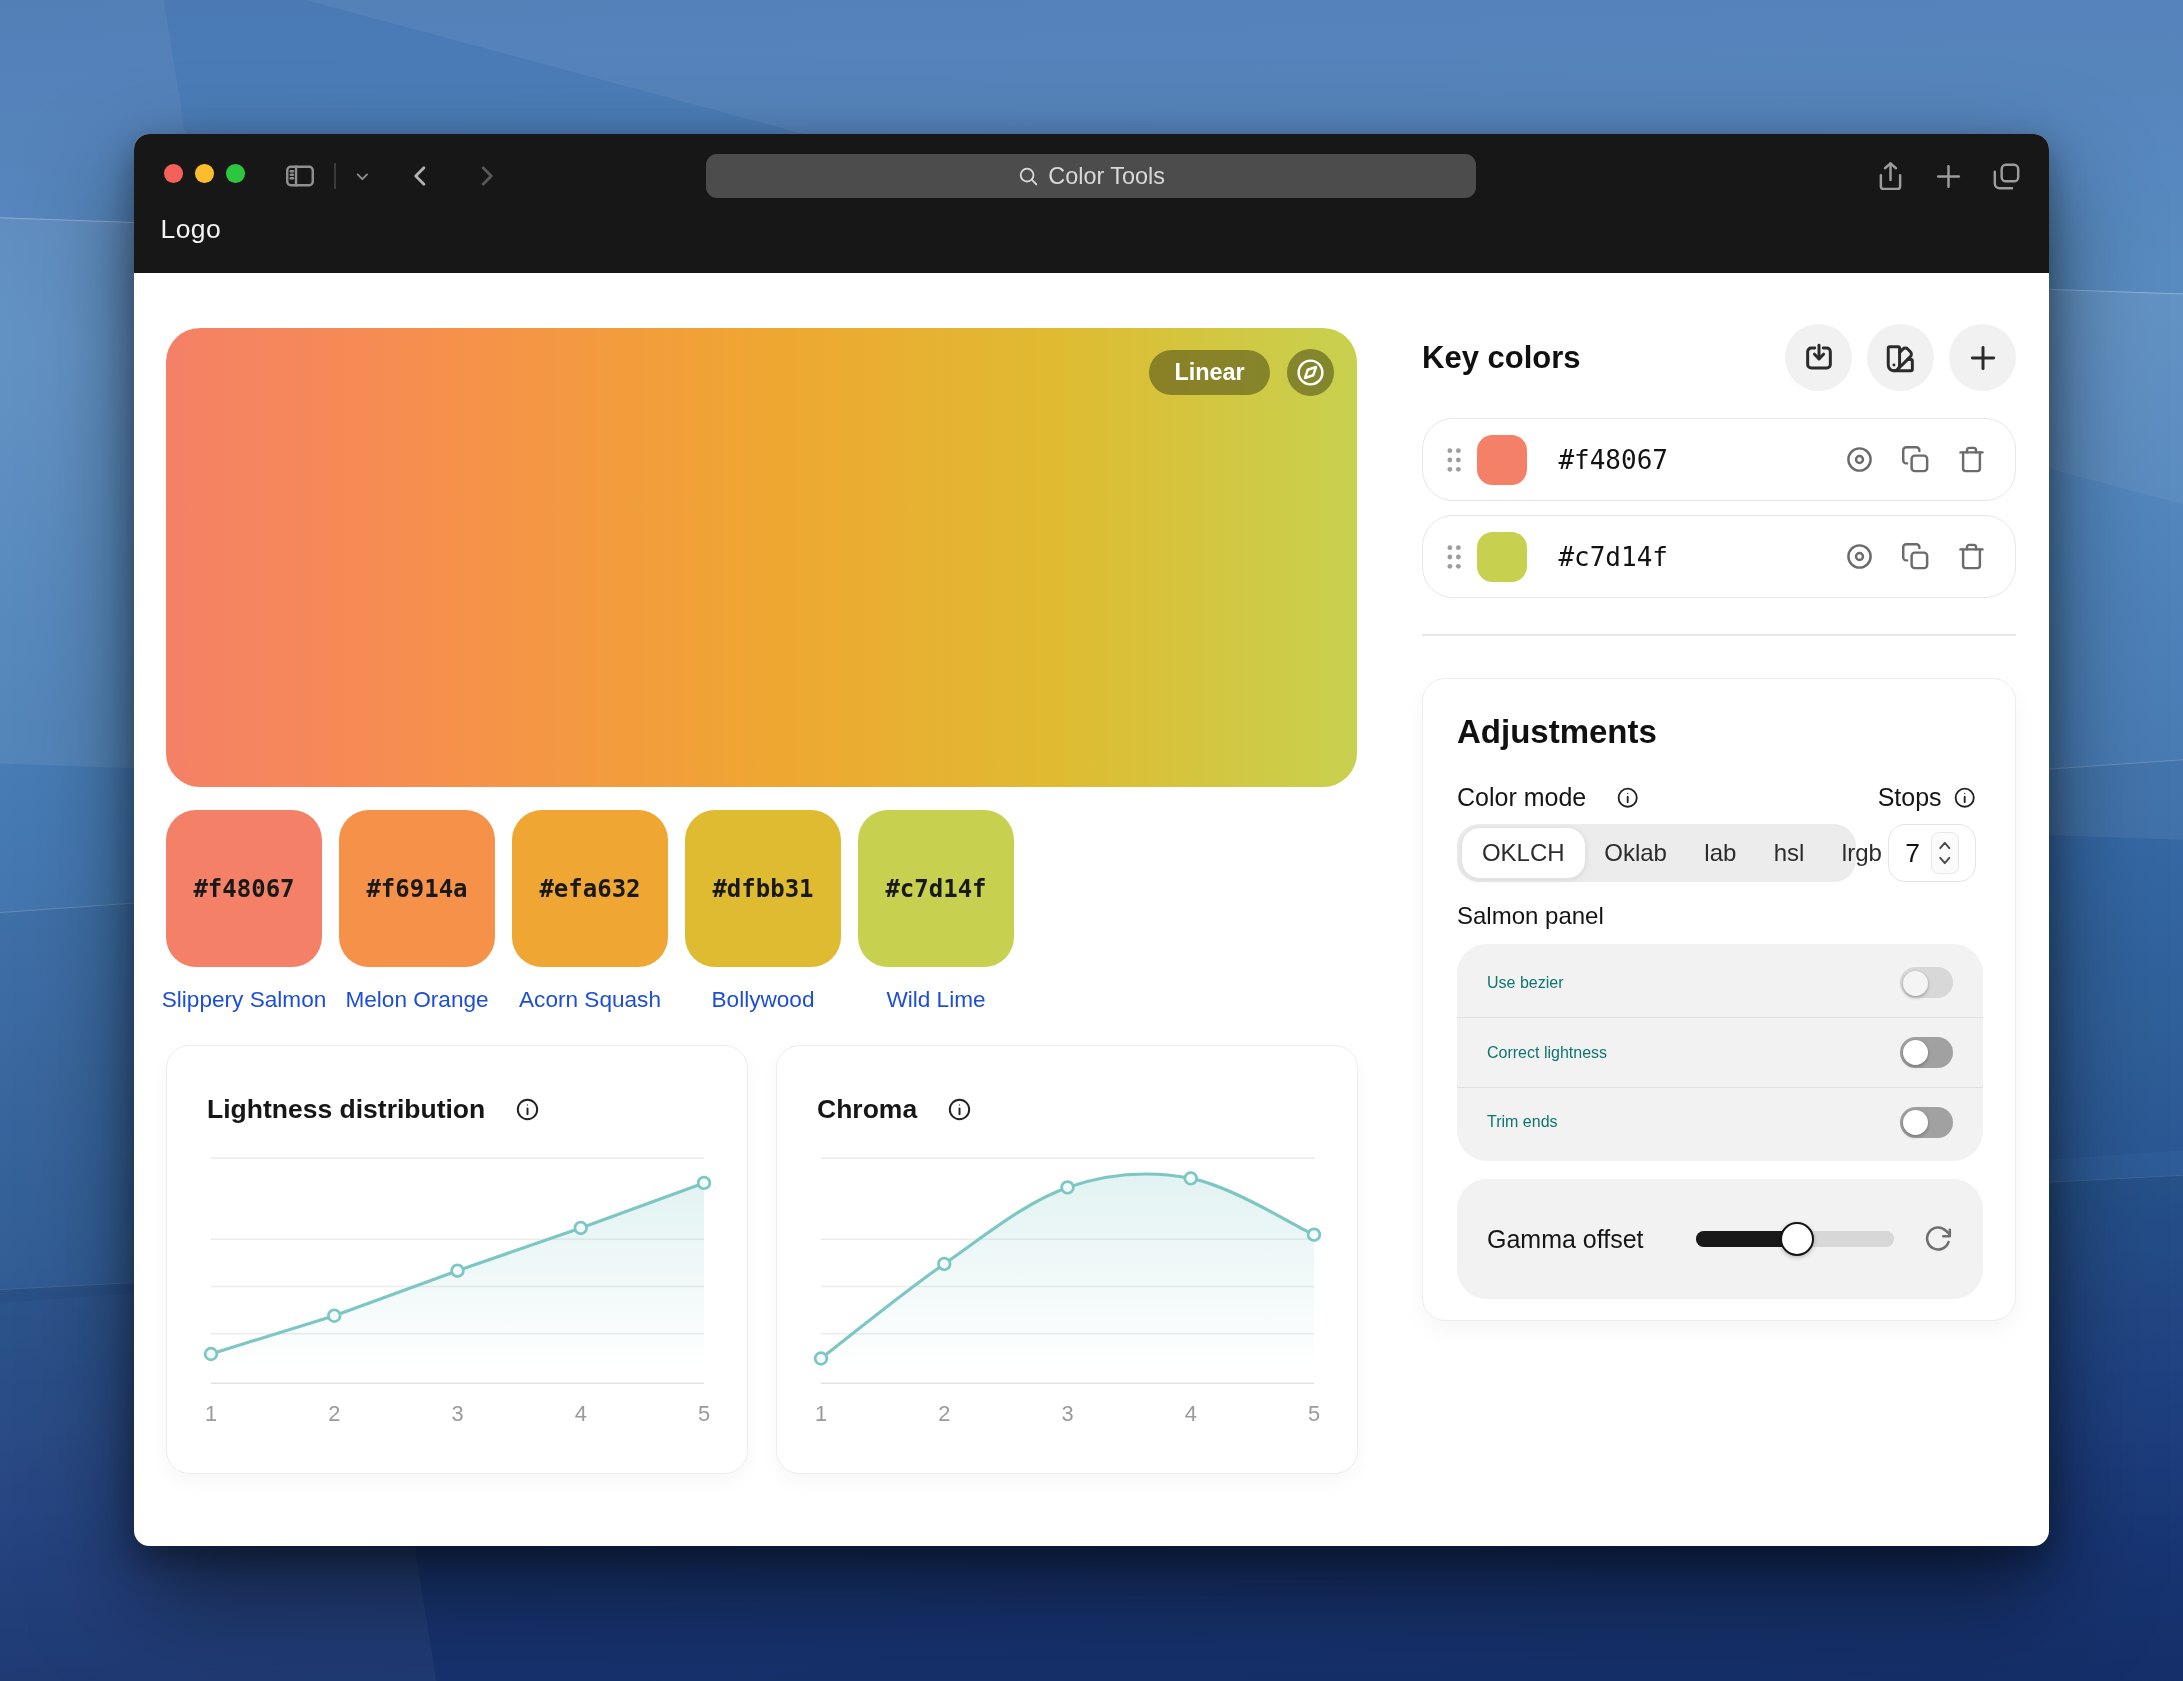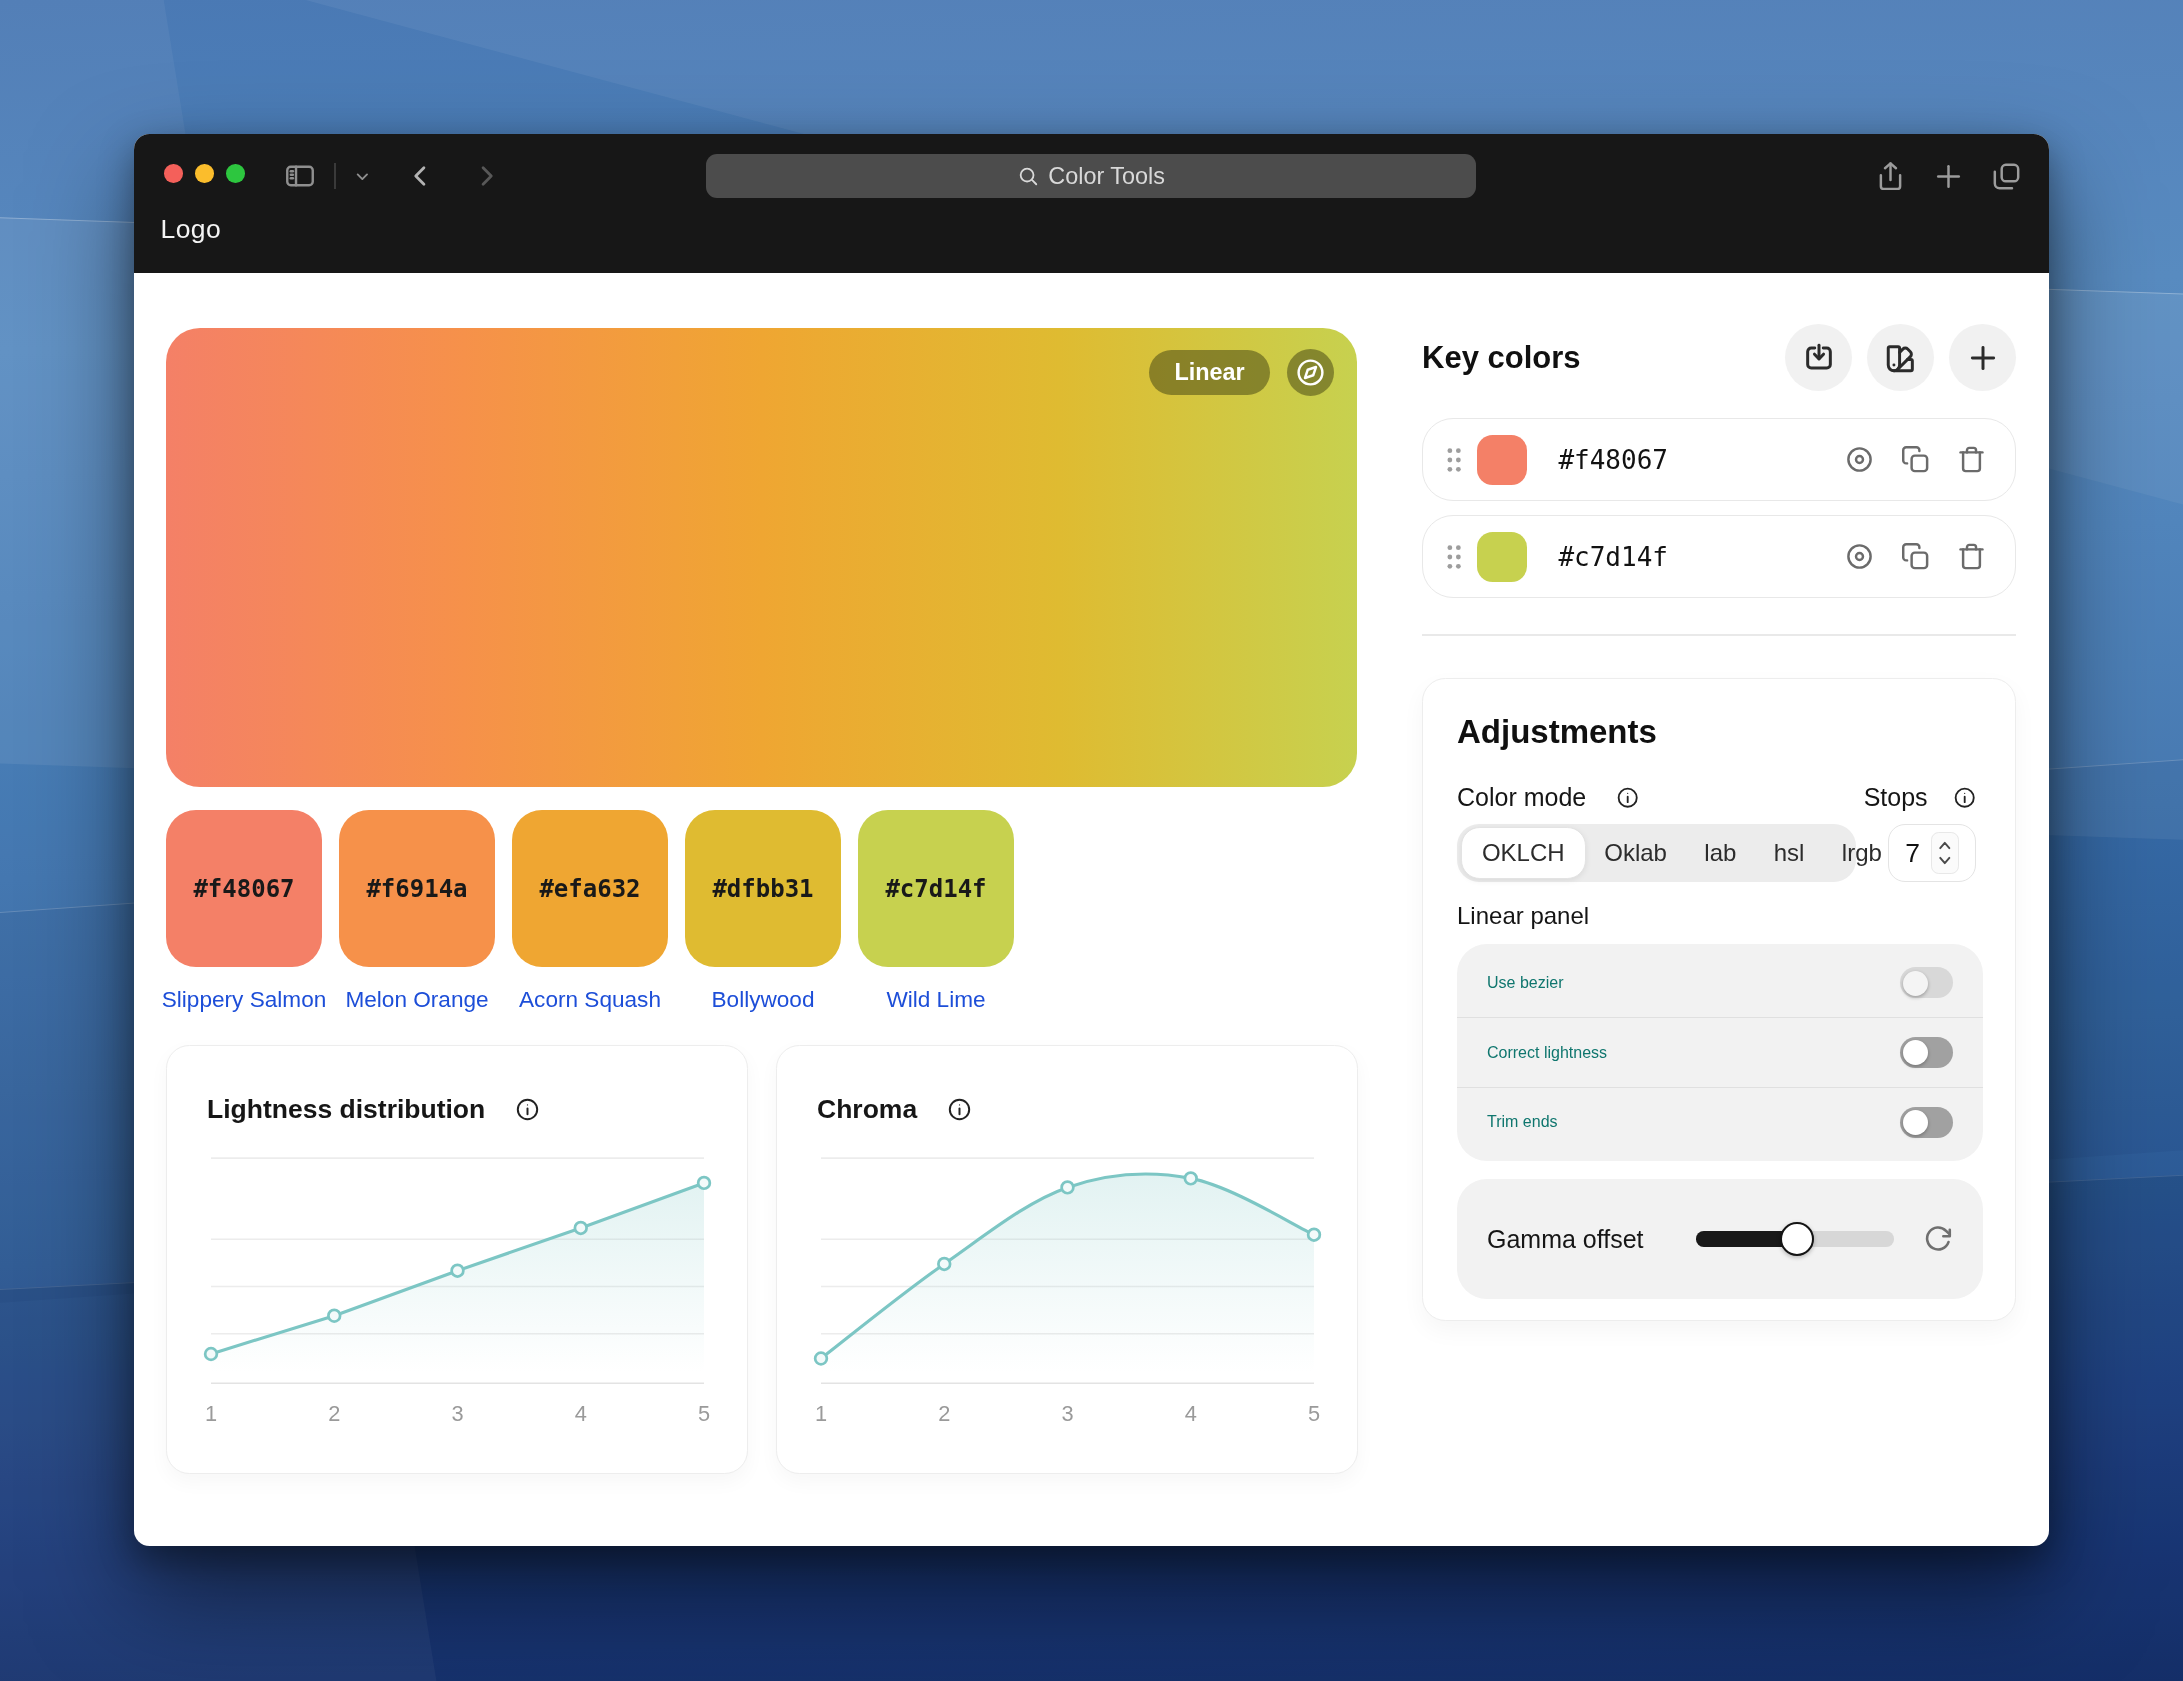--- a/index.html
+++ b/index.html
@@ -75,21 +75,21 @@
   .key-hex{font-family:"DejaVu Sans Mono","Liberation Mono",monospace;font-size:26px;color:#121212;}
   .key-icons{margin-left:auto;display:flex;gap:25px;color:#6b6b6b;}
   .key-icons .ico{display:flex;}
 
   .side-divider{position:absolute;left:1288px;top:361px;width:594px;height:1.6px;background:#e9e9e9;}
 
   .adjust-card{position:absolute;left:1288px;top:405px;width:594px;height:643px;background:#fff;border:1.6px solid #ededed;
     border-radius:23.4px;box-shadow:0 9.3px 23.4px rgba(0,0,0,0.04);box-sizing:border-box;}
   .adjust-title{position:absolute;left:34px;top:34px;font-size:33px;font-weight:700;color:#101010;}
   .label-row-left{position:absolute;left:34px;top:104px;display:flex;align-items:center;gap:30px;font-size:25px;font-weight:500;color:#151515;}
-  .label-row-right{position:absolute;right:39px;top:104px;display:flex;align-items:center;gap:25px;font-size:25px;font-weight:500;color:#151515;}
+  .label-row-right{position:absolute;right:39px;top:104px;display:flex;align-items:center;gap:11px;font-size:25px;font-weight:500;color:#151515;}
   .segmented{position:absolute;left:34px;top:145px;width:399px;height:58px;background:#ececec;border-radius:22px;
     display:flex;align-items:center;padding:0 3.9px;box-sizing:border-box;justify-content:space-between;}
   .segment{font-size:24px;color:#2c2c2c;padding:0 18.7px;height:50px;display:flex;align-items:center;border-radius:18.7px;white-space:nowrap;}
   .segment.selected{background:#fff;border:1.6px solid #e3e3e3;box-shadow:0 1.6px 6.2px rgba(0,0,0,0.08);font-weight:500;padding:0 20px;}
   .stops-box{position:absolute;right:39px;top:145px;width:88px;height:58px;border:1.6px solid #e4e4e4;border-radius:17px;
     display:flex;align-items:center;justify-content:center;gap:11px;box-sizing:border-box;}
   .stops-value{font-size:26.5px;color:#111;}
   .stepper{width:28px;height:42px;border:1.6px solid #e8e8e8;border-radius:7.8px;background:#fbfbfb;display:flex;flex-direction:column;
     align-items:center;justify-content:center;color:#4a4a4a;box-sizing:border-box;}
   .cp-label{position:absolute;left:34px;top:223px;font-size:24px;font-weight:500;color:#141414;}
@@ -479,21 +479,21 @@
         <span class="stepper">
           <svg width="15.6" height="11" viewBox="0 0 24 16" fill="none" stroke="currentColor" stroke-width="3" stroke-linecap="round" stroke-linejoin="round">
             <polyline points="5,12 12,4 19,12"></polyline>
           </svg>
           <svg width="15.6" height="11" viewBox="0 0 24 16" fill="none" stroke="currentColor" stroke-width="3" stroke-linecap="round" stroke-linejoin="round" style="margin-top:3.1px">
             <polyline points="5,4 12,12 19,4"></polyline>
           </svg>
         </span>
       </div>
 
-      <div class="cp-label">Linear panel</div>
+      <div class="cp-label">Salmon panel</div>
       <div class="cp-box" id="cp-box">
   <div class="cp-row">
     <span class="cp-row-label">Use bezier</span>
     <div class="toggle dim">
               <div class="knob"></div>
             </div>
   </div>
 
   <div class="cp-row">
     <span class="cp-row-label">Correct lightness</span>

